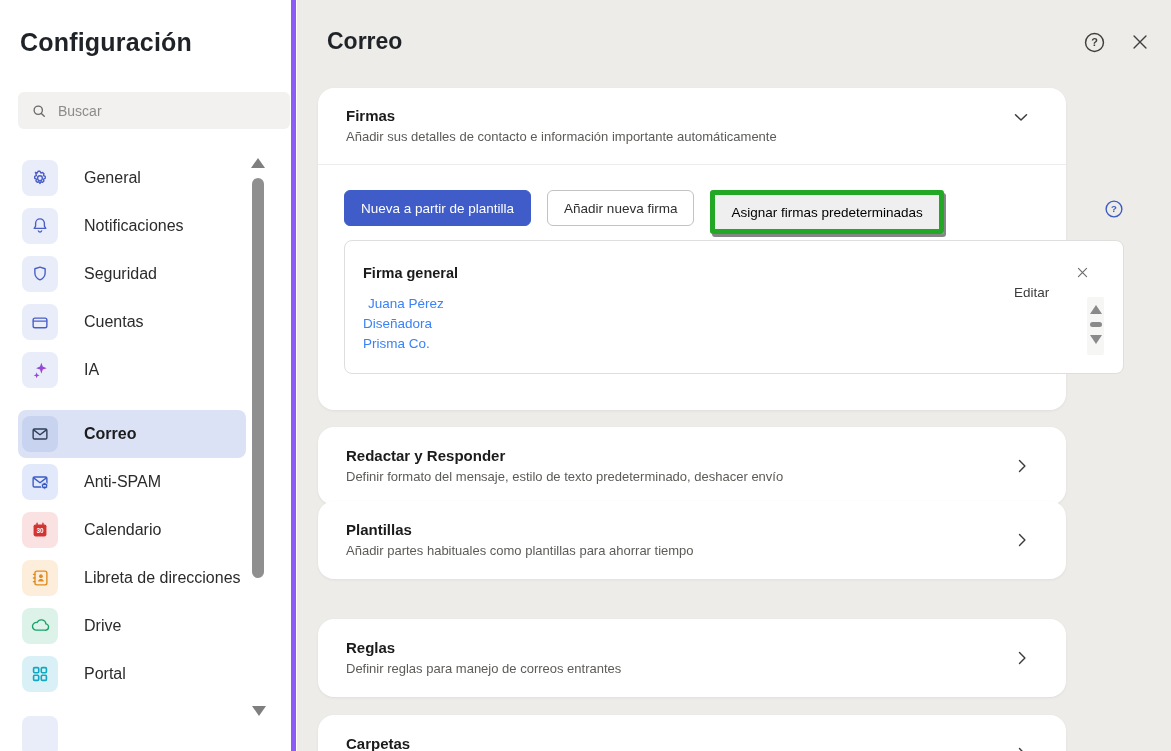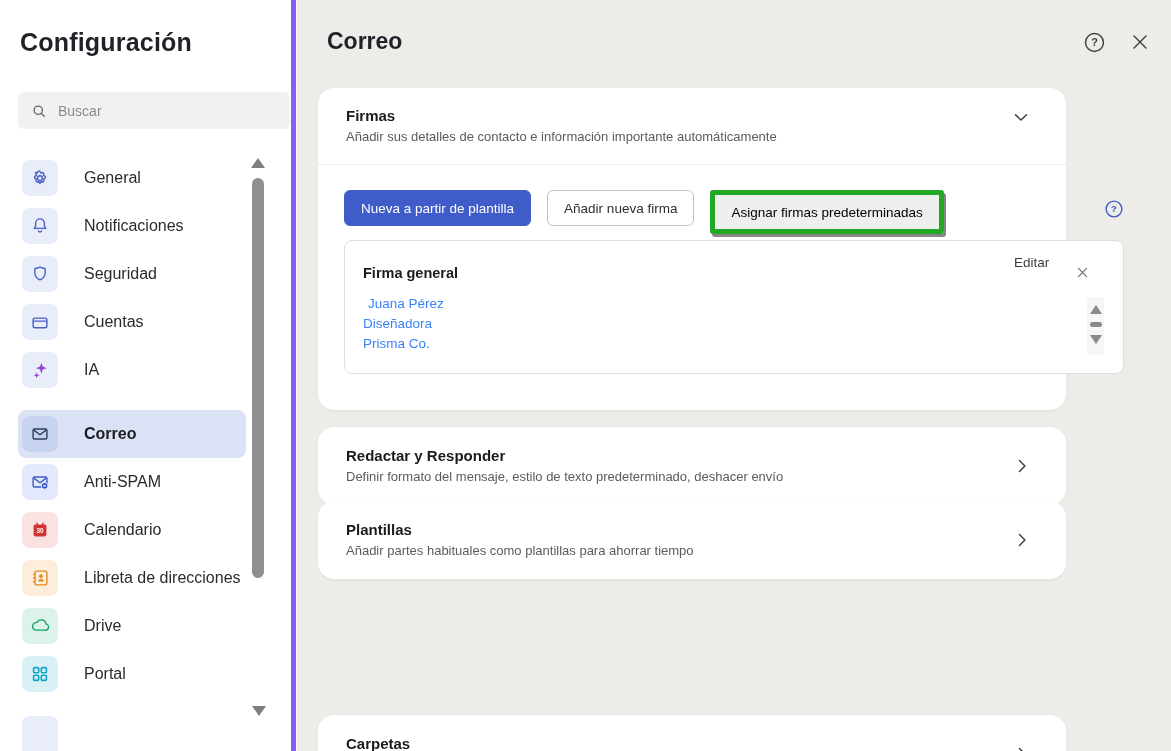--- a/index.html
+++ b/index.html
@@ -55,21 +55,21 @@
   .btn-row { position:absolute; left:26px; top:102px; height:44px; display:flex; align-items:flex-start; }
   .btn { height:36px; border-radius:6px; font-size:13.5px; display:inline-flex; align-items:center; justify-content:center; padding:0 16px; cursor:pointer; font-family:"Liberation Sans", sans-serif; white-space:nowrap; }
   .btn-primary { background:#3f5cc8; color:#fff; border:1px solid #3f5cc8; }
   .btn-secondary { background:#fff; color:#2f2f2f; border:1px solid #c3c2c0; margin-left:16px; }
   .hl-green { margin-left:16px; border:5px solid #23a825; border-radius:3px; box-shadow:2px 3px 0 rgba(35,35,35,.55); }
   .hl-green .btn { border:none; border-radius:0; height:34px; }
   .btn-row-help { position:absolute; left:785px; top:110px; width:22px; height:22px; cursor:pointer; }
 
   .sig-card { position:absolute; left:26px; top:152px; width:780px; height:134px; border:1px solid #dededd; border-radius:8px; background:#fff; }
   .sig-name { position:absolute; left:18px; top:24px; font-size:14.5px; font-weight:700; color:#1b1b1b; }
-  .sig-edit { position:absolute; left:669px; top:14px; font-size:13.5px; color:#3c3c3c; cursor:pointer; }
+  .sig-edit { position:absolute; left:669px; top:44px; font-size:13.5px; color:#3c3c3c; cursor:pointer; }
   .sig-close { position:absolute; left:730px; top:24px; cursor:pointer; }
   .sig-lines { position:absolute; left:18px; top:53px; font-size:13.5px; color:#3b82f6; line-height:20px; }
   .sig-lines .l0 { padding-left:5px; }
   .mini-scroll { position:absolute; left:742px; top:56px; width:17px; height:58px; background:#f6f6f5; border-radius:2px; }
   .mini-scroll .mtri-up { width:0;height:0;border-left:6px solid transparent;border-right:6px solid transparent;border-bottom:9px solid #8a8a8a;margin:8px auto 0; }
   .mini-scroll .pill { width:12px; height:5px; border-radius:3px; background:#8a8a8a; margin:8px auto; }
   .mini-scroll .mtri-down { width:0;height:0;border-left:6px solid transparent;border-right:6px solid transparent;border-top:9px solid #8a8a8a;margin:0 auto; }
 
   .card-section { height:78px; cursor:pointer; }
   .sec-text { position:absolute; left:28px; top:20px; right:70px; }
@@ -318,20 +318,31 @@
         <div class="card-title">Plantillas</div>
         <div class="card-sub">Añadir partes habituales como plantillas para ahorrar tiempo</div>
       </div>
       <span class="sec-chevron">
         <svg width="20" height="20" viewBox="0 0 24 24" fill="none" stroke="#3b3b3b" stroke-width="1.7" stroke-linecap="round" stroke-linejoin="round">
             <path d="M9 5.5l6.5 6.5L9 18.5"></path>
           </svg>
       </span>
     </div>
 
+    <div class="card card-section card-reglas">
+      <div class="sec-text">
+        <div class="card-title">Reglas</div>
+        <div class="card-sub">Definir reglas para manejo de correos entrantes</div>
+      </div>
+      <span class="sec-chevron">
+        <svg width="20" height="20" viewBox="0 0 24 24" fill="none" stroke="#3b3b3b" stroke-width="1.7" stroke-linecap="round" stroke-linejoin="round">
+            <path d="M9 5.5l6.5 6.5L9 18.5"></path>
+          </svg>
+      </span>
+    </div>
 
     <div class="card card-section card-carpetas">
       <div class="sec-text">
         <div class="card-title">Carpetas</div>
       </div>
       <span class="sec-chevron">
         <svg width="20" height="20" viewBox="0 0 24 24" fill="none" stroke="#3b3b3b" stroke-width="1.7" stroke-linecap="round" stroke-linejoin="round">
             <path d="M9 5.5l6.5 6.5L9 18.5"></path>
           </svg>
       </span>

